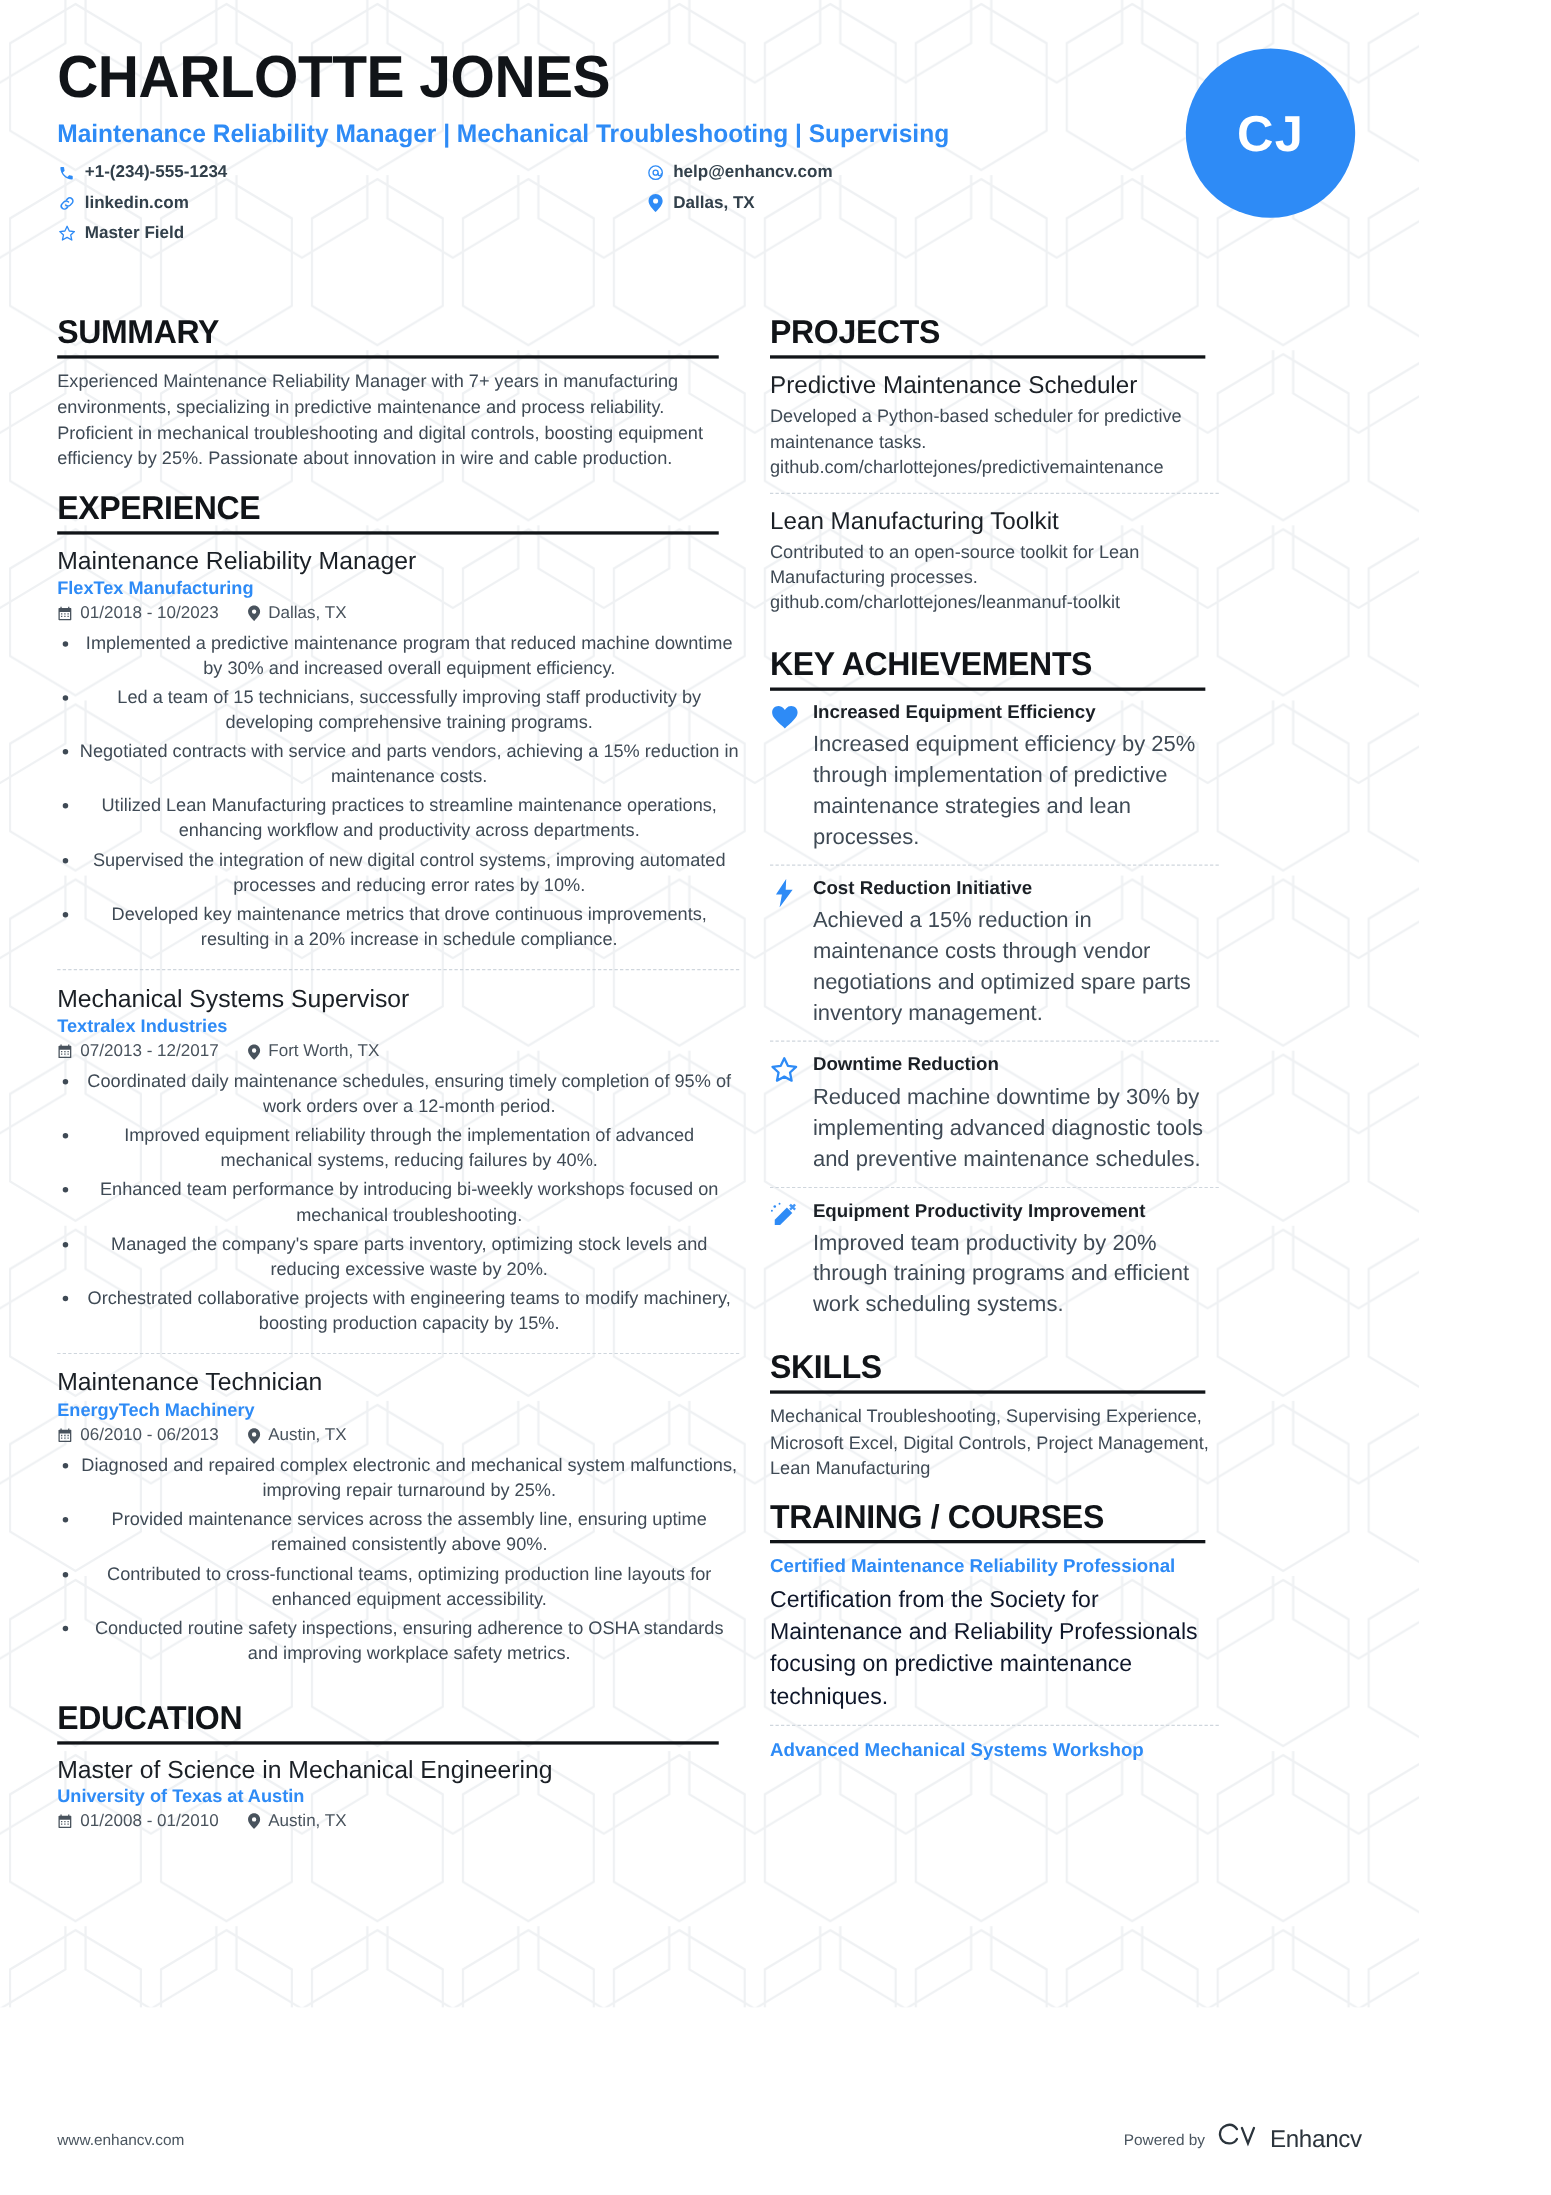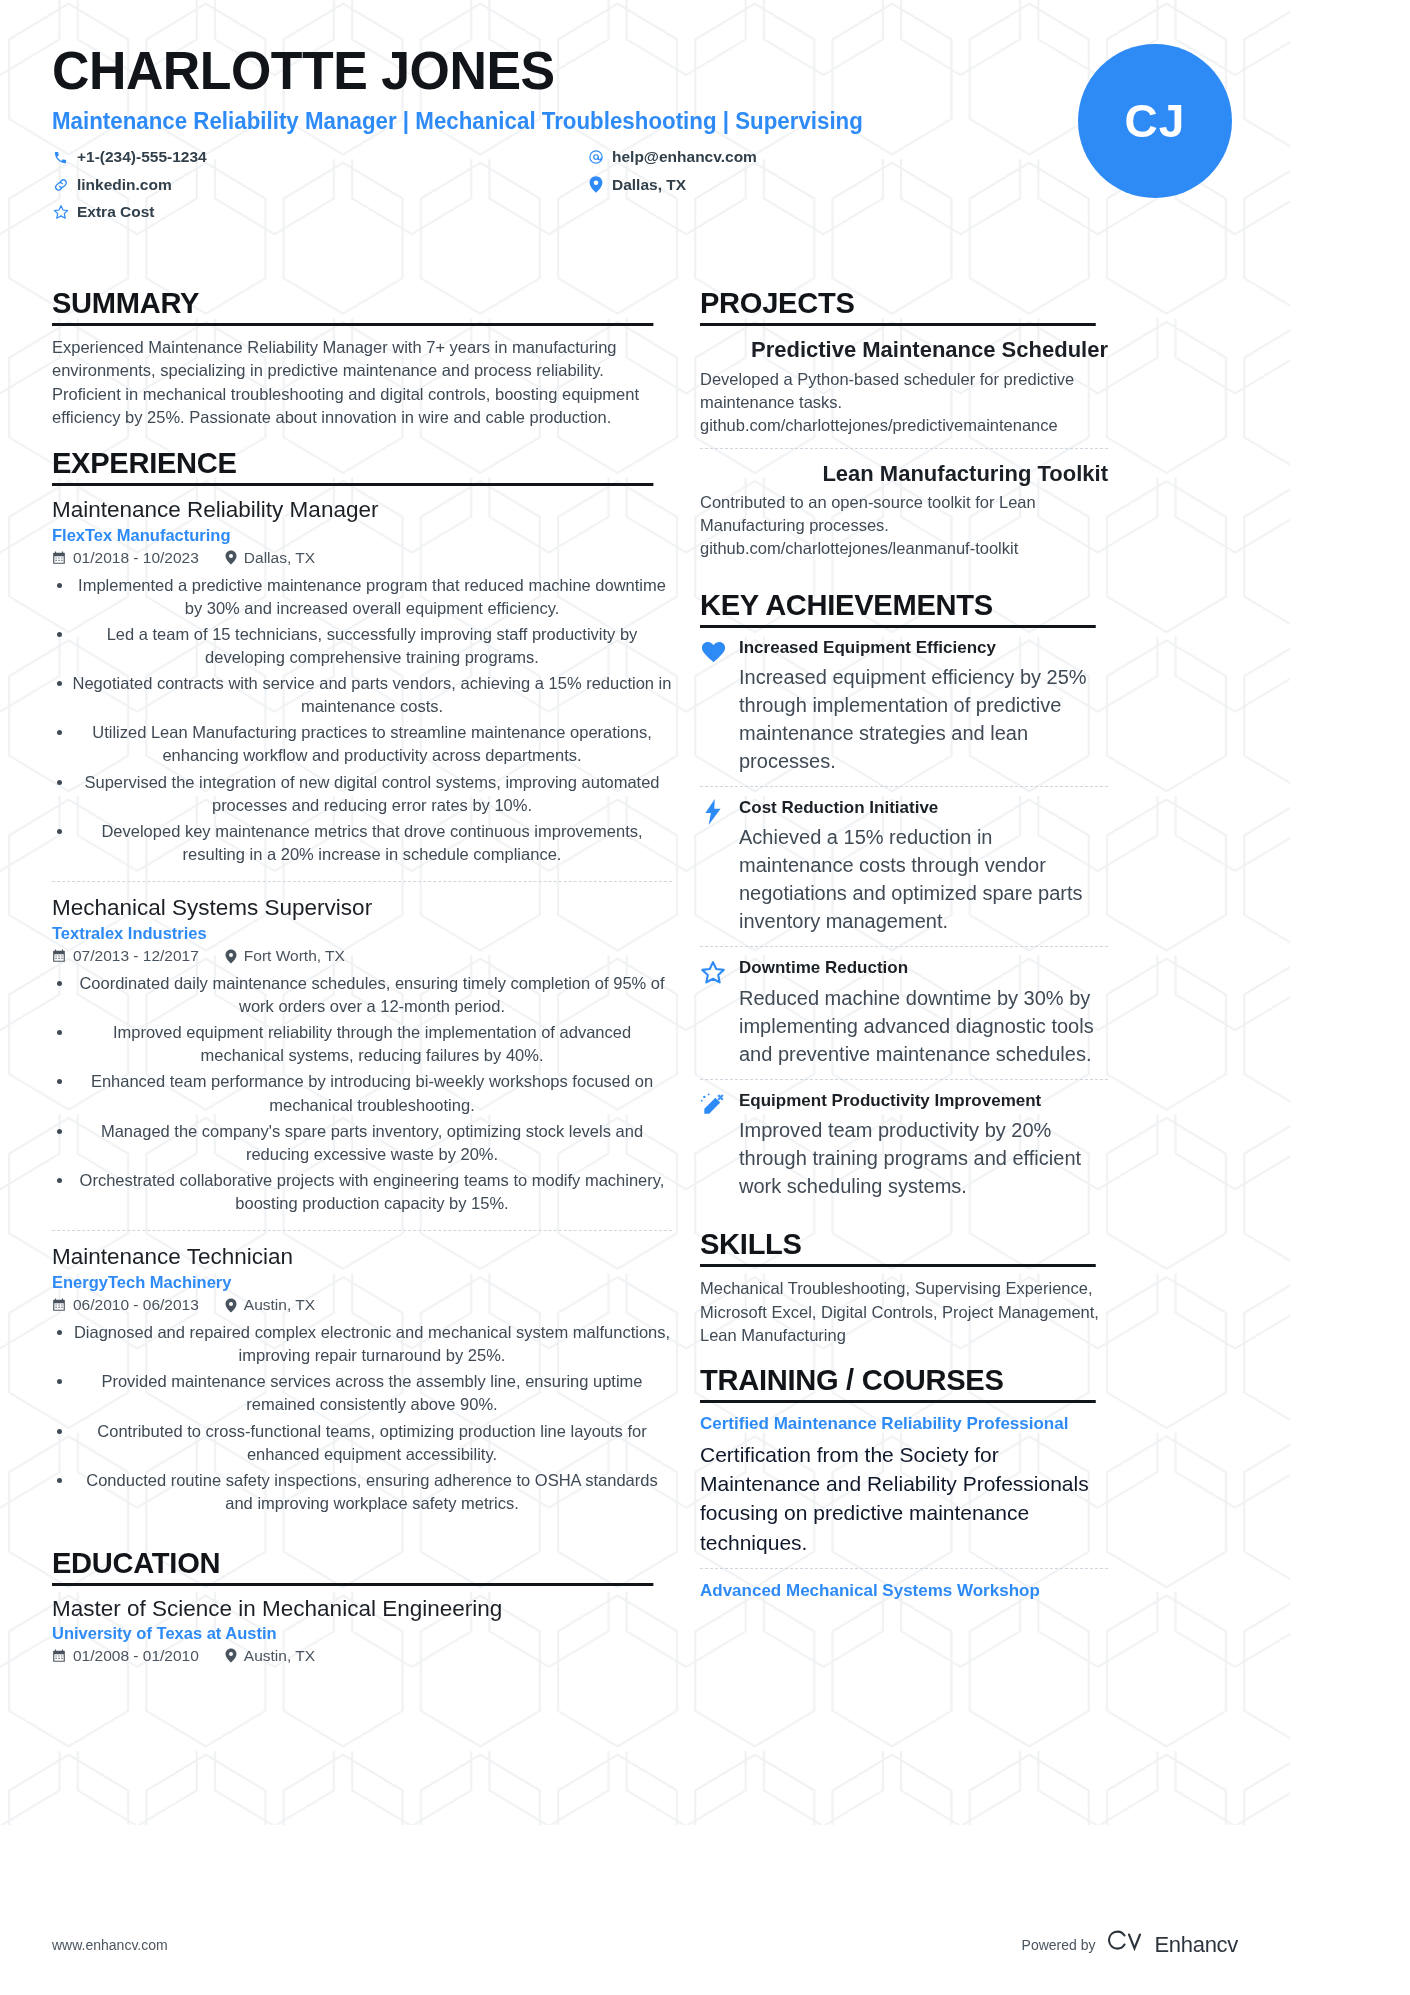--- a/index.html
+++ b/index.html
@@ -179,25 +179,24 @@
     font-weight: 400;
     color: #1b2026;
     margin-bottom: 2px;
   }
 
   
   .proj { padding-bottom: 11px; }
   .proj + .proj { border-top: 1.5px dashed #cfd6dd; padding-top: 11px; }
   .proj-title {
     font-size: 22px;
-    font-weight: 700;
+    font-weight: 400;
     color: #1b2026;
     line-height: 1.25;
     margin-bottom: 4px;
-    text-align: right;
   }
   .proj-desc { font-size: 16.5px; line-height: 1.4; color: #3f4a55; }
 
   
   .ach { display: flex; gap: 13px; padding-bottom: 11px; }
   .ach-wrap + .ach-wrap { border-top: 1.5px dashed #cfd6dd; padding-top: 11px; }
   .ach-icon {
     flex: 0 0 26px;
     width: 26px;
     height: 26px;
@@ -314,21 +313,21 @@
           </span>
           <span>Dallas, TX</span>
         </div>
 
         <div class="contact-item">
           <span class="ci">
             <svg width="16" height="16" viewBox="0 0 24 24" fill="none" stroke="#2E8BF6" stroke-width="1.8" stroke-linejoin="round">
                 <polygon points="12,2.5 15,9 22,9.8 16.9,14.4 18.4,21.3 12,17.8 5.6,21.3 7.1,14.4 2,9.8 9,9"></polygon>
               </svg>
           </span>
-          <span>Extra Cost</span>
+          <span>Master Field</span>
         </div>
       </div>
 
       <div class="avatar">
         <span>CJ</span>
       </div>
     </div>
 
     <div class="cols">
 

